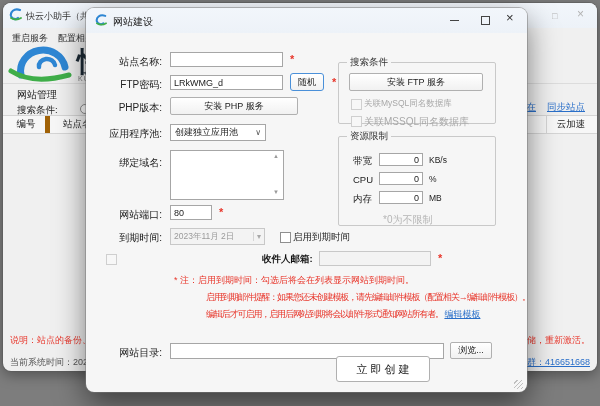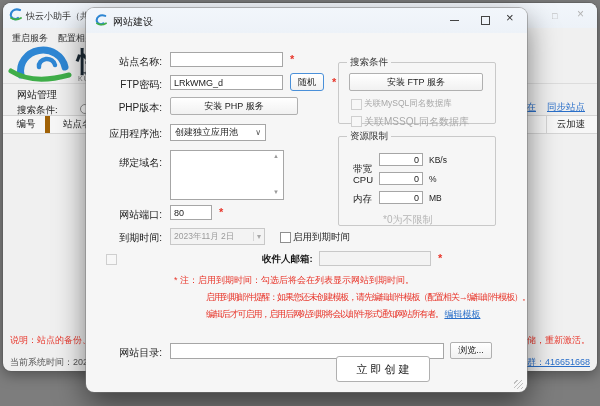--- a/index.html
+++ b/index.html
@@ -164,21 +164,21 @@
       <legend>搜索条件</legend>
       <button class="btn" style="left:10px;top:4px;width:134px;height:18px;">安装 FTP 服务</button>
       <span class="cb dis" style="left:12px;top:30px;"></span>
       <span class="cblbl dis nowrap" style="left:25px;top:29px;font-size:8.5px;">关联MySQL同名数据库</span>
       <span class="cb dis" style="left:12px;top:47px;"></span>
       <span class="cblbl dis nowrap" style="left:25px;top:46px;font-size:10px;">关联MSSQL同名数据库</span>
     </fieldset>
 
     <fieldset style="left:252px;top:122px;width:156px;height:94px;">
       <legend>资源限制</legend>
-      <span class="limrow-label" style="left:14px;top:20px;">带宽</span>
+      <span class="limrow-label" style="left:14px;top:12px;">带宽</span>
       <input class="inp" style="left: 40px; top: 10px; width: 44px; height: 13px; text-align: right;" value="0">
       <span class="limrow-unit" style="left:90px;top:12px;">KB/s</span>
       <span class="limrow-label" style="left:14px;top:31px;">CPU</span>
       <input class="inp" style="left: 40px; top: 29px; width: 44px; height: 13px; text-align: right;" value="0">
       <span class="limrow-unit" style="left:90px;top:31px;">%</span>
       <span class="limrow-label" style="left:14px;top:50px;">内存</span>
       <input class="inp" style="left: 40px; top: 48px; width: 44px; height: 13px; text-align: right;" value="0">
       <span class="limrow-unit" style="left:90px;top:50px;">MB</span>
       <span class="hint" style="left:44px;top:70px;">*0为不限制</span>
     </fieldset>

